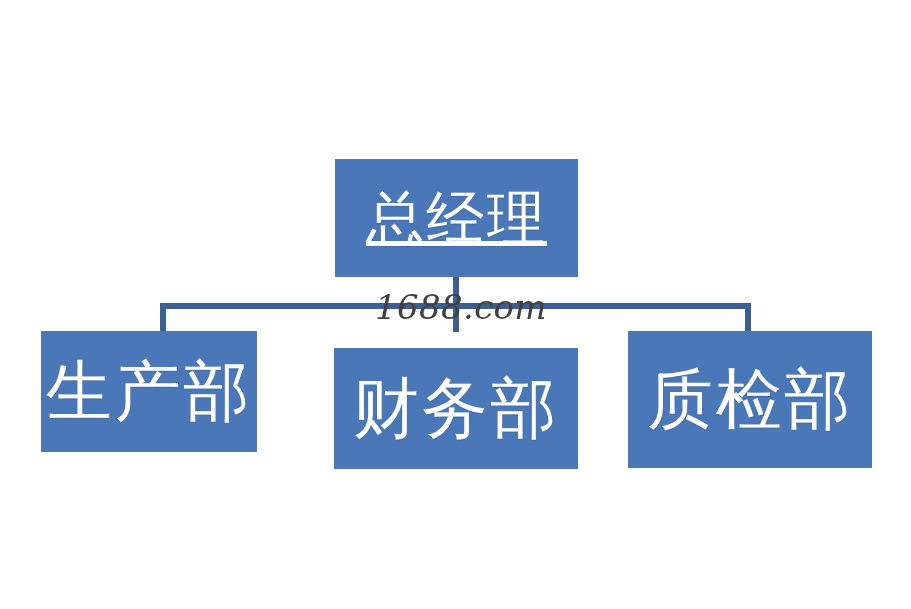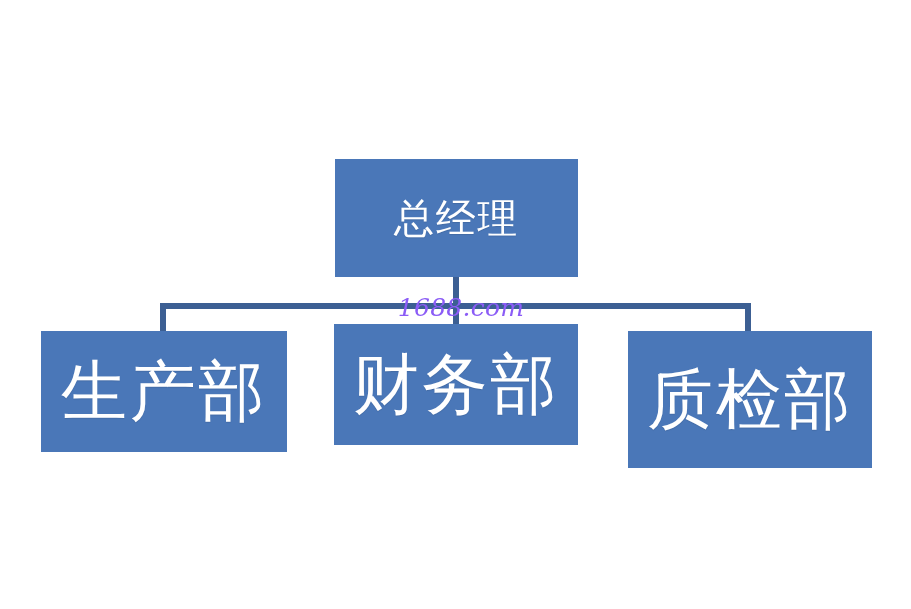--- a/index.html
+++ b/index.html
@@ -41,33 +41,34 @@
   }
 
   
   #node-root {
     left: 335px;
     top: 159px;
     width: 243px;
     height: 118px;
   }
   #node-root .node-label {
-    font-size: 40px;
+    font-size: 58px;
+    text-decoration: underline;
   }
 
   
   #node-child-0 {
     left: 41px;
     top: 331px;
-    width: 246px;
+    width: 216px;
     height: 121px;
   }
   #node-child-1 {
     left: 334px;
-    top: 324px;
+    top: 348px;
     width: 244px;
     height: 121px;
   }
   #node-child-2 {
     left: 628px;
     top: 331px;
     width: 244px;
     height: 137px;
   }
   #node-child-0 .node-label,
@@ -115,23 +116,23 @@
     position: absolute;
     left: 386px;
     top: 292px;
     width: 150px;
     height: 30px;
     display: flex;
     align-items: center;
     justify-content: center;
     font-family: "DejaVu Serif", "Liberation Serif", serif;
     font-style: italic;
-    font-size: 25px;
+    font-size: 34px;
     font-weight: 400;
-    color: #8b5cf6;
+    color: #404040;
     letter-spacing: 0.01em;
     white-space: nowrap;
     user-select: none;
     pointer-events: none;
   }
 </style>
 </head>
 <body>
 
 <div class="canvas">

